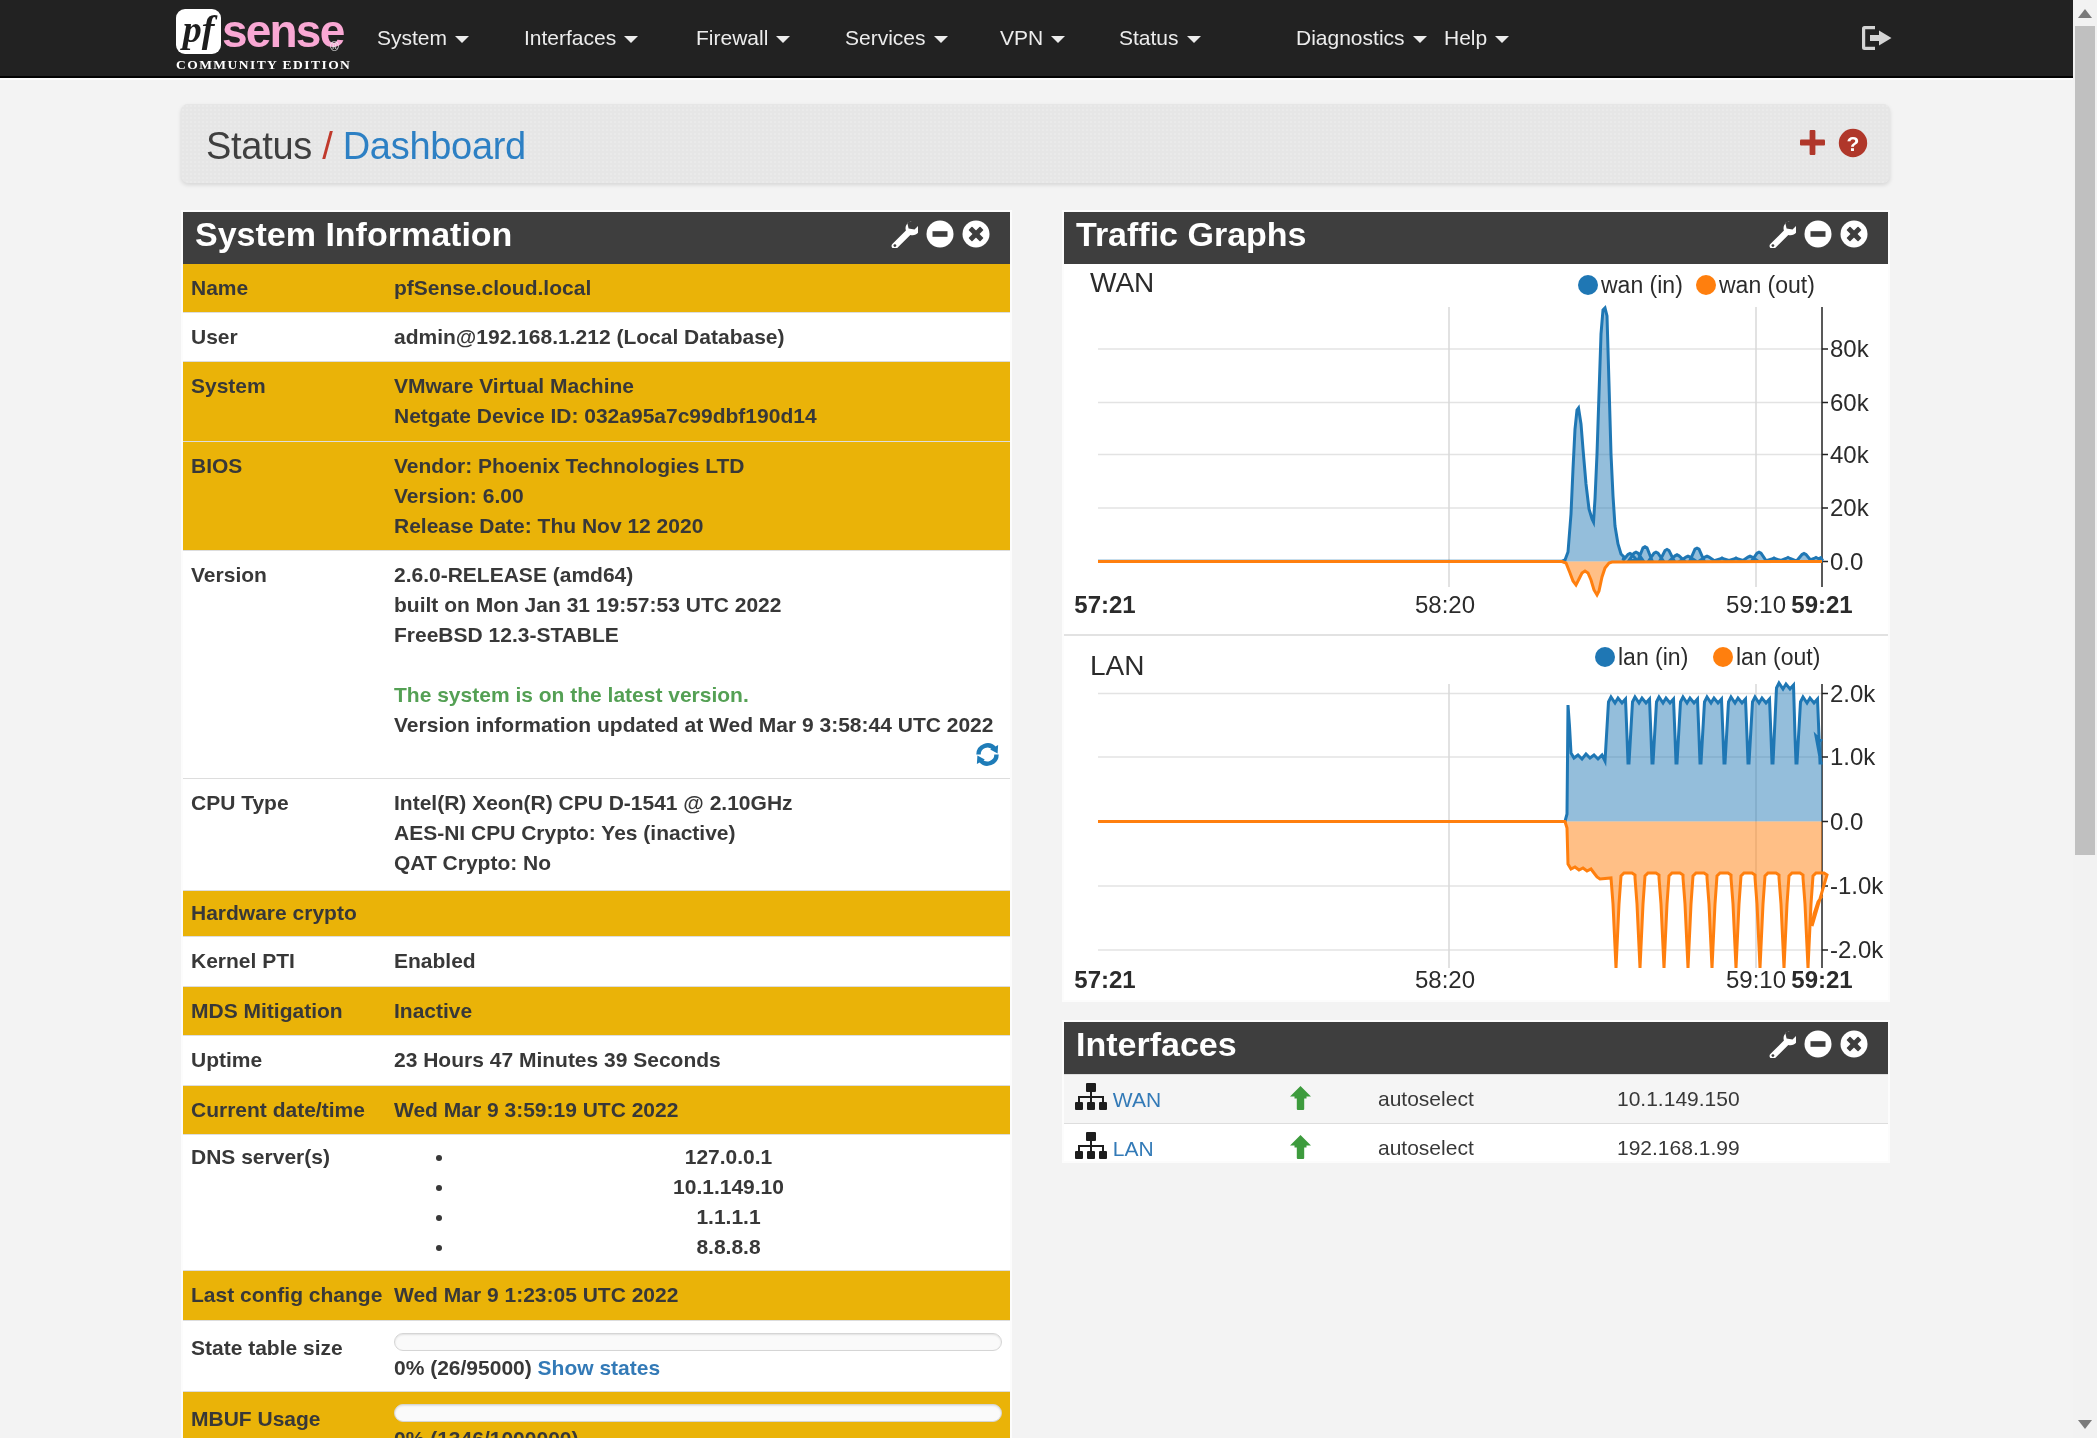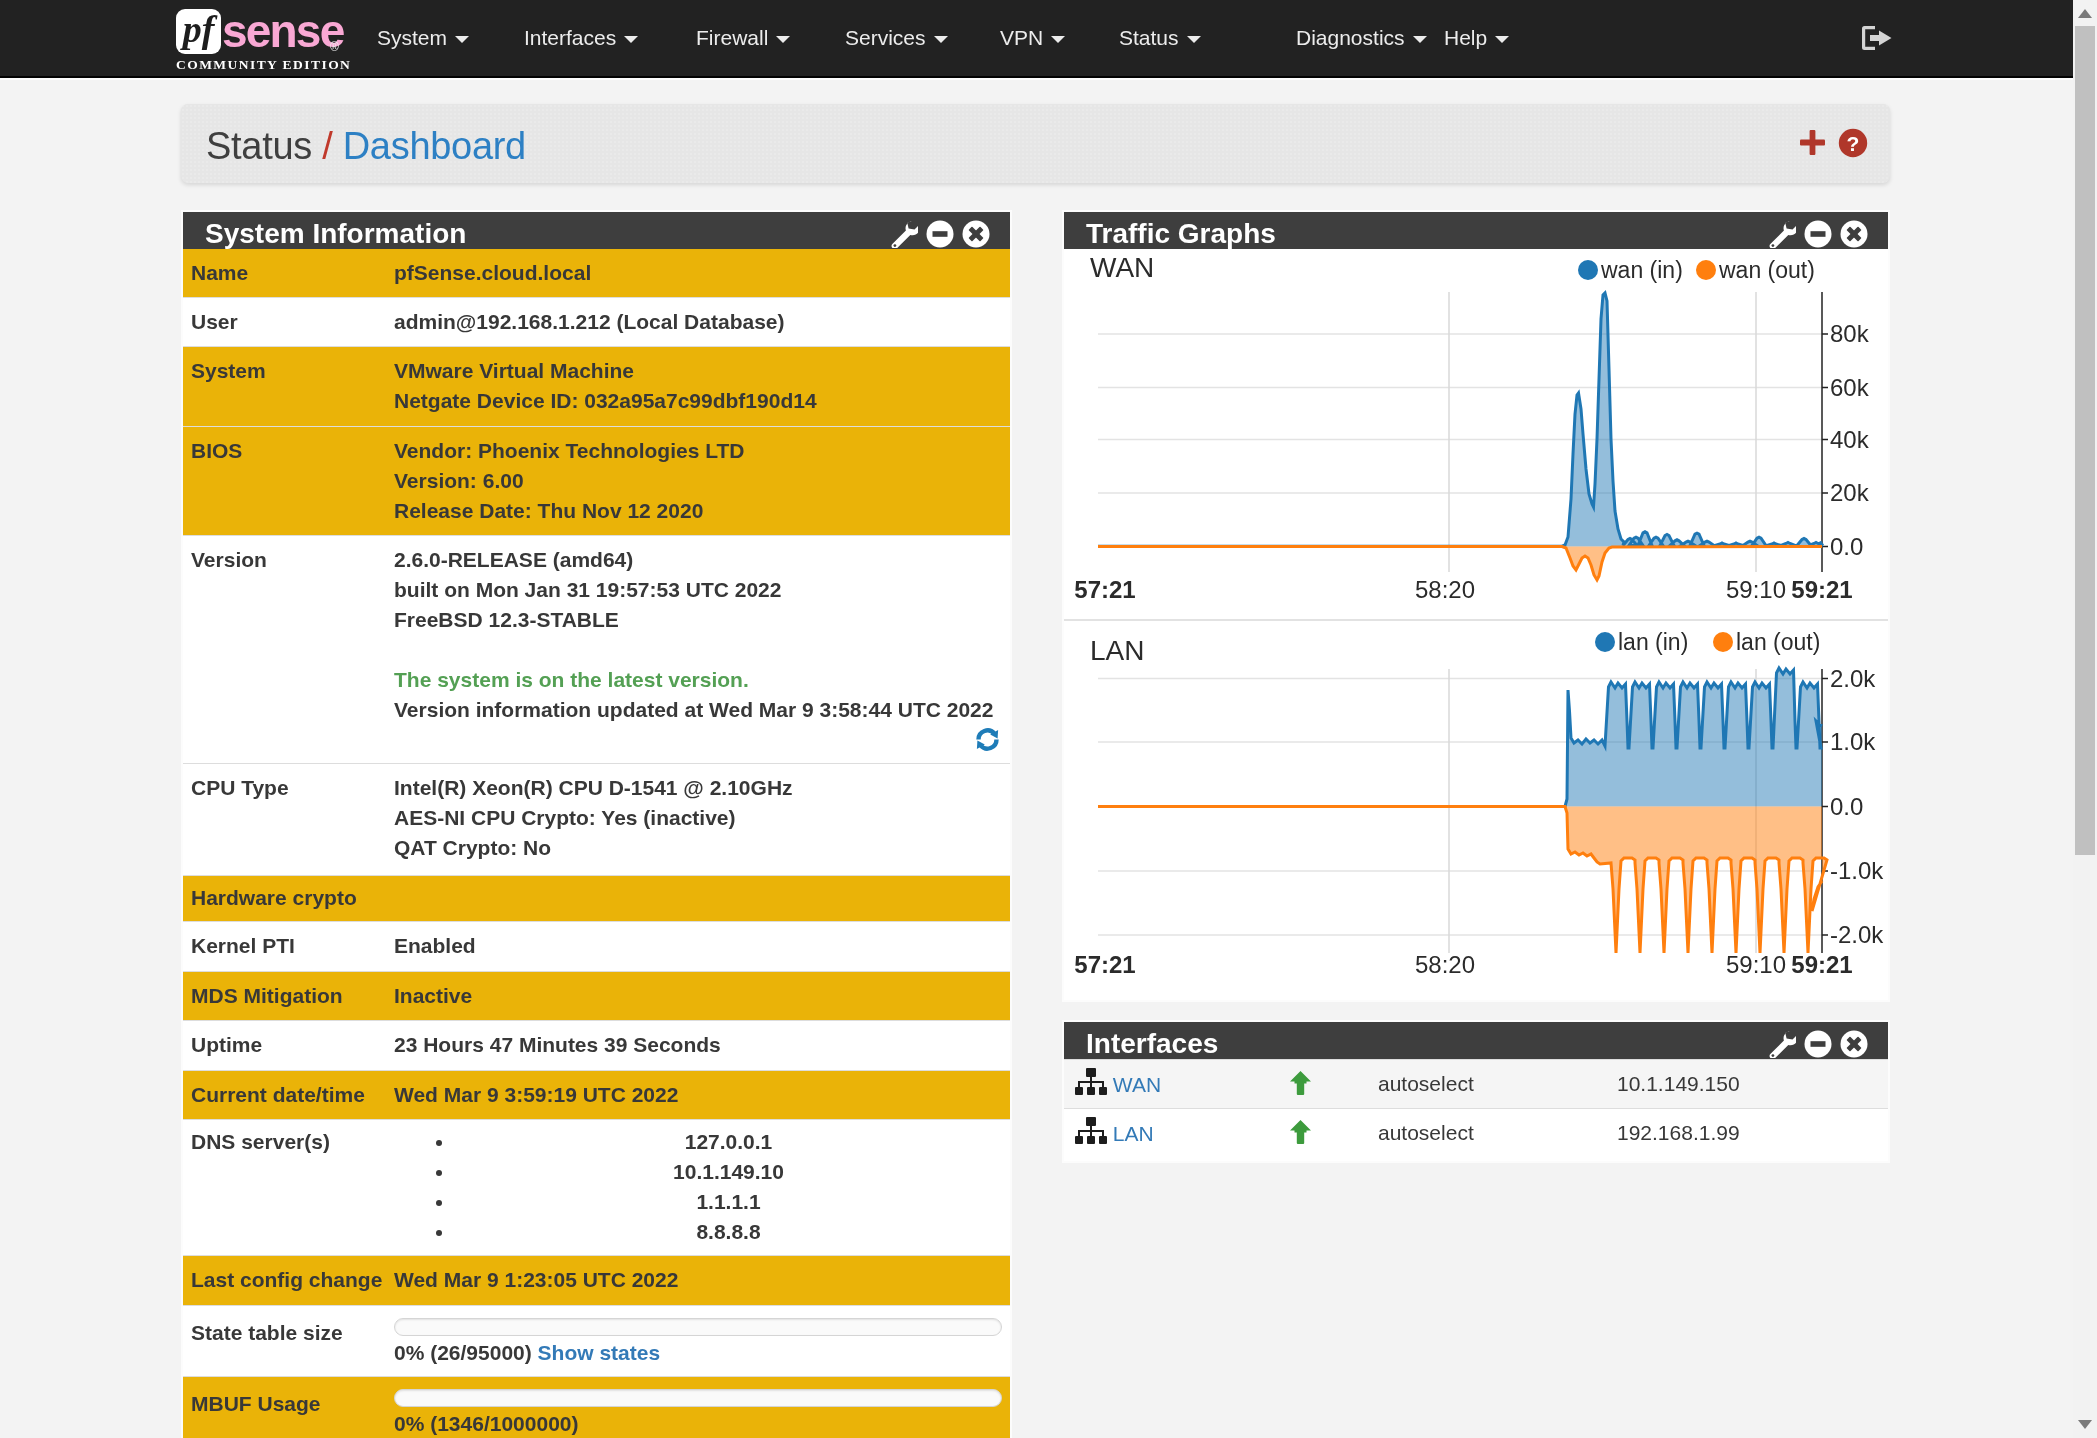--- a/index.html
+++ b/index.html
@@ -22,22 +22,22 @@
   border-left:7px solid transparent; border-right:7px solid transparent; border-top:7px solid #ececec; }
 .signout { position:absolute; left:1862px; top:26px; }
 .crumbbar { position:absolute; left:181px; top:104px; width:1709px; height:79px; background:#e6e6e6;
   background-image:radial-gradient(circle, #eaeaea 1px, transparent 1.2px); background-size:4px 4px;
   border-radius:7px; box-shadow:0 2px 4px rgba(0,0,0,0.12); }
 .crumbbar .txt { position:absolute; left:25px; top:21px; font-size:38px; color:#3f3f3f; letter-spacing:-0.3px; }
 .crumbbar .sep { color:#c0392b; }
 .crumbbar .dash { color:#2d80c4; }
 .cicons { position:absolute; right:22px; top:24px; white-space:nowrap; }
 .panel { position:absolute; background:#fff; border:2px solid #fcfcfc; }
-.phead { height:37px; background:#3e3e3e; color:#fff; font-size:28px; font-weight:bold;
-  line-height:44px; padding-left:22px; position:relative; }
+.phead { height:52px; background:#3e3e3e; color:#fff; font-size:34px; font-weight:bold;
+  line-height:44px; padding-left:12px; position:relative; }
 .hic { position:absolute; right:20px; top:8px; }
 .hicon { margin-left:8px; vertical-align:top; }
 table.si { width:100%; border-collapse:collapse; }
 table.si th, table.si td { text-align:left; vertical-align:top; font-size:21px; line-height:30px;
   padding:9px 8px 9.5px 0; font-weight:bold; border-top:1px solid #ddd; }
 table.si th { font-weight:bold; width:211px; padding-left:8px; }
 table.si tr.first th, table.si tr.first td { border-top:none; padding-top:8.5px; padding-bottom:9px; }
 table.si tr.g { background:#eab308; }
 table.si tr.sm th, table.si tr.sm td { padding-top:7px; padding-bottom:8px; }
 table.si tr.ver th, table.si tr.ver td { padding-bottom:7px; }

